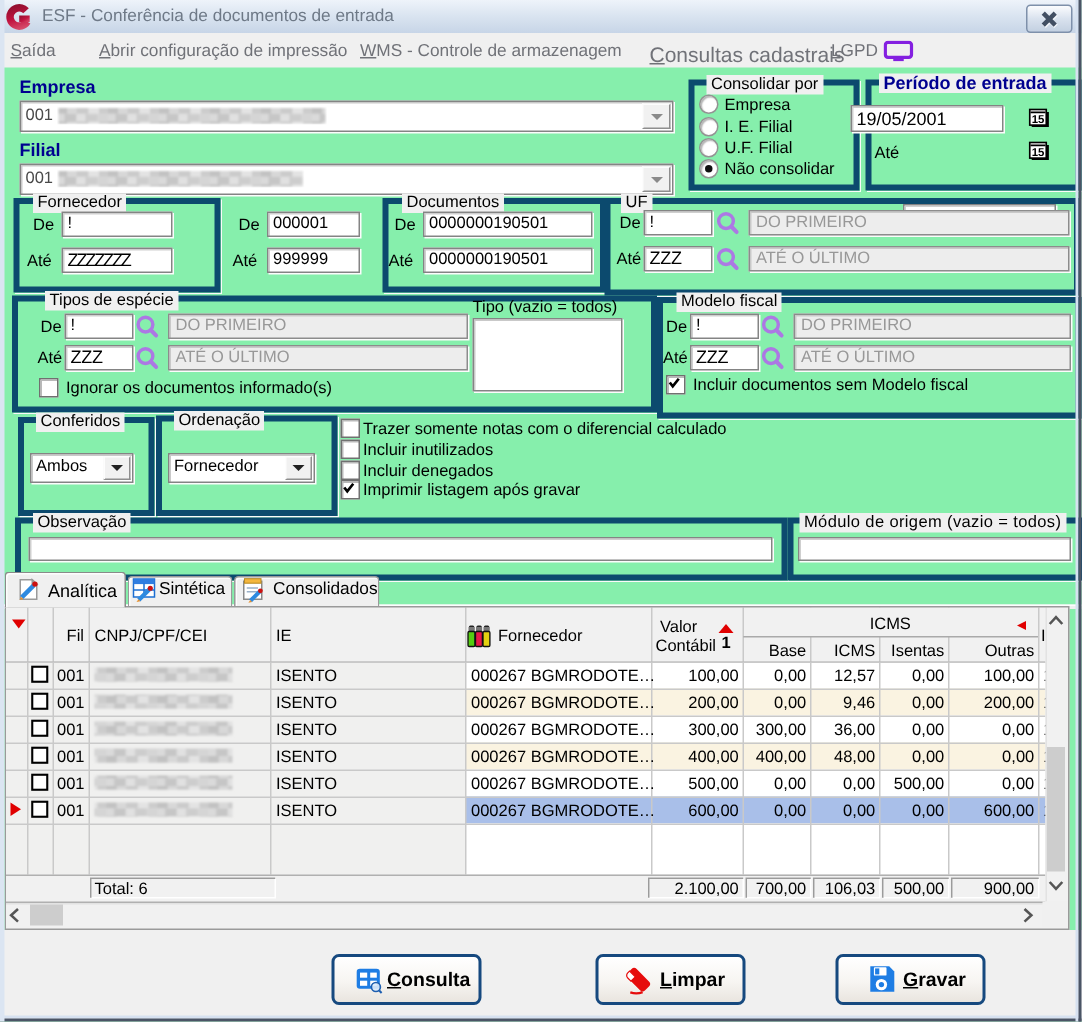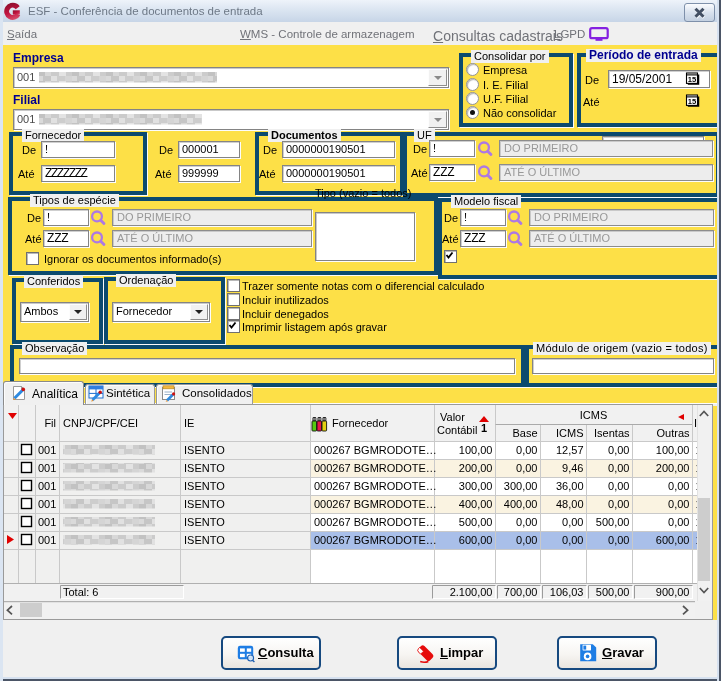--- a/index.html
+++ b/index.html
@@ -1,17 +1,17 @@
 <!DOCTYPE html>
 <html><head>
 <meta charset="utf-8">
 <style>
 html,body{margin:0;padding:0;}
 body{width:721px;height:681px;overflow:hidden;font-family:"Liberation Sans",sans-serif;background:#f0f0f0;}
-#win{position:absolute;left:0;top:0;width:721px;height:620px;background:#fde047;}
+#win{position:absolute;left:0;top:0;width:721px;height:620px;background:#86efac;}
 .ab{position:absolute;}
 .lbl{position:absolute;font-size:11px;color:#000;white-space:nowrap;line-height:12px;}
 .navy{position:absolute;font-size:12px;font-weight:bold;color:#000090;white-space:nowrap;}
 .grp{position:absolute;border:4px solid #0c4a6e;box-shadow:1px 1px 0 #fafafa;}
 .grp>span{position:absolute;top:-7px;font-size:11px;line-height:13px;background:#f0f0f0;padding:0 3px;white-space:nowrap;color:#000;}
 .edit{position:absolute;background:#fff;border:1px solid #848484;box-shadow:1px 1px 0 #fcfcfc, inset 1px 1px 0 #cfcfcf;font-size:11px;color:#000;line-height:15px;padding-left:3px;white-space:nowrap;overflow:hidden;}
 .editdis{position:absolute;background:#ededed;border:1px solid #8c8c8c;box-shadow:1px 1px 0 #fcfcfc, inset 1px 1px 0 #c9c9c9;font-size:11px;color:#989898;line-height:15px;padding-left:4px;white-space:nowrap;overflow:hidden;}
 .combo{position:absolute;background:#fff;border:1px solid #848484;box-shadow:1px 1px 0 #fcfcfc, inset 1px 1px 0 #c9c9c9;}
 .cbtn{position:absolute;right:1px;top:1px;bottom:1px;width:17px;background:#f1f1f1;border:1px solid;border-color:#fdfdfd #8e8e8e #8e8e8e #fdfdfd;}
 .cbtn:after{content:"";position:absolute;left:50%;top:50%;margin-left:-4px;margin-top:-2px;border:4px solid transparent;border-top:4px solid #8a8a8a;border-bottom:none;}
@@ -44,20 +44,21 @@
 <div class="ab" style="left:28px;top:5px;font-size:11.5px;color:#6e7987;">ESF - Conferência de documentos de entrada</div>
 <div class="ab" style="left:684px;top:3px;width:29px;height:17px;border:1px solid #7e90aa;border-radius:3px;background:linear-gradient(#fbfcfe,#d9e2ee 50%,#c3d0e1);">
  <svg width="29" height="17" viewBox="0 0 29 17">
         <path d="M11 5.5 L19 13.5 M19 5.5 L11 13.5" stroke="#f2f5fa" stroke-width="3.4"></path>
         <path d="M10.5 4.8 L18.5 12.8 M18.5 4.8 L10.5 12.8" stroke="#424f63" stroke-width="3"></path>
       </svg>
 </div>
 
 <div class="ab" style="left:0;top:22px;width:721px;height:23px;background:#f0f0f0;"></div>
 <div class="ab" style="left:7px;top:28px;font-size:11.5px;color:#707278;"><u>S</u>aída</div>
+<div class="ab" style="left:66px;top:28px;font-size:11.5px;color:#707278;"><u>A</u>brir configuração de impressão</div>
 <div class="ab" style="left:240px;top:28px;font-size:11.5px;color:#707278;"><u>W</u>MS - Controle de armazenagem</div>
 <div class="ab" style="left:433px;top:28px;font-size:14px;color:#707278;"><u>C</u>onsultas cadastrais</div>
 <div class="ab" style="left:554px;top:28px;font-size:11.5px;color:#707278;"><u>L</u>GPD</div>
 <svg class="ab" style="left:589px;top:27px" width="20" height="14" viewBox="0 0 20 14">
  <rect x="1.2" y="1.2" width="17.5" height="10" rx="1.8" fill="none" stroke="#8420e0" stroke-width="2.2"></rect>
  <rect x="6.5" y="11.6" width="7" height="2.2" fill="#8420e0"></rect>
 </svg>
 
 <div class="navy" style="left:13px;top:51px;">Empresa</div>
 <div class="combo" style="left:13px;top:67px;width:434px;height:19px;">
@@ -89,21 +90,21 @@
     <div class="lbl" style="left:483px;top:79px;">I. E. Filial</div>
 <div class="radio" style="left:466px;top:92px;"></div>
     <div class="lbl" style="left:483px;top:93px;">U.F. Filial</div>
 <div class="radio on" style="left:466px;top:106px;"></div>
     <div class="lbl" style="left:483px;top:107px;">Não consolidar</div>
 
 <div class="grp" style="left:577px;top:53px;width:136px;height:66px;">
       <span style="left:5px;color:#000090;font-weight:bold;font-size:12px;top:-8px;">Período de entrada</span>
     </div>
 <div class="lbl" style="left:585px;top:74px;">De</div>
-<div class="edit" style="left:608px;top:70px;width:97px;height:16px;font-size:12px;line-height:16px;">19/05/2001</div>
+<div class="edit" style="left:567px;top:70px;width:97px;height:16px;font-size:12px;line-height:16px;">19/05/2001</div>
 <svg class="ab" style="left:685px;top:72px" width="16" height="15" viewBox="0 0 16 15">
       <rect x="1.5" y="1" width="11" height="10.4" fill="#fff" stroke="#000" stroke-width="1.1"></rect>
       <line x1="2" y1="2.9" x2="12" y2="2.9" stroke="#000" stroke-width="1.1"></line>
       <text x="7.1" y="10" font-size="7.6" font-weight="bold" font-family="Liberation Sans" text-anchor="middle" fill="#000">15</text>
       <path d="M13.6 2.6 v9.4 h-10.8" fill="none" stroke="#000" stroke-width="1.3"></path>
     </svg>
 <div class="lbl" style="left:583px;top:96px;">Até</div>
 <div class="edit" style="left:602px;top:92px;width:97px;height:16px;font-size:12px;line-height:16px;margin-top:44px;">22/05/2023</div>
 <svg class="ab" style="left:685px;top:94px" width="16" height="15" viewBox="0 0 16 15">
       <rect x="1.5" y="1" width="11" height="10.4" fill="#fff" stroke="#000" stroke-width="1.1"></rect>
@@ -117,21 +118,21 @@
     </div>
 <div class="lbl" style="left:22px;top:144px;">De</div>
 <div class="edit" style="left:41px;top:141px;width:69px;height:15px;">!</div>
 <div class="lbl" style="left:18px;top:168px;">Até</div>
 <div class="edit" style="left:41px;top:165px;width:69px;height:15px;"><span style="font-size:12px;letter-spacing:-1.4px;">ZZZZZZZ</span></div>
 <div class="lbl" style="left:159px;top:144px;">De</div>
 <div class="edit" style="left:178px;top:141px;width:57px;height:15px;">000001</div>
 <div class="lbl" style="left:155px;top:168px;">Até</div>
 <div class="edit" style="left:178px;top:165px;width:57px;height:15px;">999999</div>
 <div class="grp" style="left:255px;top:132px;width:141px;height:55px;">
-      <span style="left:9px;font-weight:bold;">Documentos</span>
+      <span style="left:9px;">Documentos</span>
     </div>
 <div class="lbl" style="left:263px;top:144px;">De</div>
 <div class="edit" style="left:282px;top:141px;width:108px;height:15px;">0000000190501</div>
 <div class="lbl" style="left:259px;top:168px;">Até</div>
 <div class="edit" style="left:282px;top:165px;width:108px;height:15px;">0000000190501</div>
 <div class="grp" style="left:403px;top:132px;width:309px;height:57px;">
       <span style="left:7px;">UF</span>
     </div>
 <div class="lbl" style="left:413px;top:143px;">De</div>
 <div class="edit" style="left:429px;top:140px;width:41px;height:15px;">!</div>
@@ -160,21 +161,21 @@
 <div class="editdis" style="left:112px;top:209px;width:194px;height:15px;">DO PRIMEIRO</div>
 <div class="lbl" style="left:25px;top:233px;">Até</div>
 <div class="edit" style="left:43px;top:230px;width:41px;height:15px;"><span style="font-size:12px;letter-spacing:-0.2px;">ZZZ</span></div>
 <svg class="ab mag" style="left:90px;top:231px" width="17" height="17" viewBox="0 0 17 17">
       <circle cx="7" cy="6.4" r="4.9" fill="none" stroke="#ac78e4" stroke-width="2.3"></circle>
       <line x1="10.7" y1="10.2" x2="14" y2="13.6" stroke="#ac78e4" stroke-width="2.8" stroke-linecap="round"></line>
     </svg>
 <div class="editdis" style="left:112px;top:230px;width:194px;height:15px;">ATÉ O ÚLTIMO</div>
 <div class="chk" style="left:26px;top:252px;"></div>
 <div class="lbl" style="left:44px;top:253px;">Ignorar os documentos informado(s)</div>
-<div class="lbl" style="left:315px;top:187px;">Tipo (vazio = todos)</div>
+<div class="lbl" style="left:315px;top:199px;">Tipo (vazio = todos)</div>
 <div class="ab" style="left:315px;top:212px;width:98px;height:47px;background:#fff;border:1px solid #848484;box-shadow:1px 1px 0 #fcfcfc, inset 1px 1px 0 #c9c9c9;"></div>
 <div class="grp" style="left:438px;top:198px;width:275px;height:73px;">
       <span style="left:9px;">Modelo fiscal</span>
     </div>
 <div class="lbl" style="left:444px;top:212px;">De</div>
 <div class="edit" style="left:460px;top:209px;width:41px;height:15px;">!</div>
 <svg class="ab mag" style="left:507px;top:210px" width="17" height="17" viewBox="0 0 17 17">
       <circle cx="7" cy="6.4" r="4.9" fill="none" stroke="#ac78e4" stroke-width="2.3"></circle>
       <line x1="10.7" y1="10.2" x2="14" y2="13.6" stroke="#ac78e4" stroke-width="2.8" stroke-linecap="round"></line>
     </svg>
@@ -184,20 +185,21 @@
 <svg class="ab mag" style="left:507px;top:231px" width="17" height="17" viewBox="0 0 17 17">
       <circle cx="7" cy="6.4" r="4.9" fill="none" stroke="#ac78e4" stroke-width="2.3"></circle>
       <line x1="10.7" y1="10.2" x2="14" y2="13.6" stroke="#ac78e4" stroke-width="2.8" stroke-linecap="round"></line>
     </svg>
 <div class="editdis" style="left:529px;top:230px;width:179px;height:15px;">ATÉ O ÚLTIMO</div>
 <div class="chk" style="left:444px;top:250px;">
       <svg width="9" height="9" viewBox="0 0 9 9" style="position:absolute;left:0;top:0">
         <path d="M1.5 4 L3.5 6.5 L7.5 1.5" stroke="#000" stroke-width="1.8" fill="none"></path>
       </svg>
     </div>
+<div class="lbl" style="left:462px;top:251px;">Incluir documentos sem Modelo fiscal</div>
 
 <div class="grp" style="left:12px;top:278px;width:83px;height:58px;">
       <span style="left:8px;">Conferidos</span>
     </div>
 <div class="combo" style="left:20px;top:302px;width:67px;height:18px;">
   <div class="ab" style="left:3px;top:2px;font-size:11px;">Ambos</div>
       <div class="cbtn blk" style="width:16px;"></div>
 </div>
 <div class="grp" style="left:104px;top:277px;width:113px;height:59px;">
       <span style="left:8px;">Ordenação</span>

